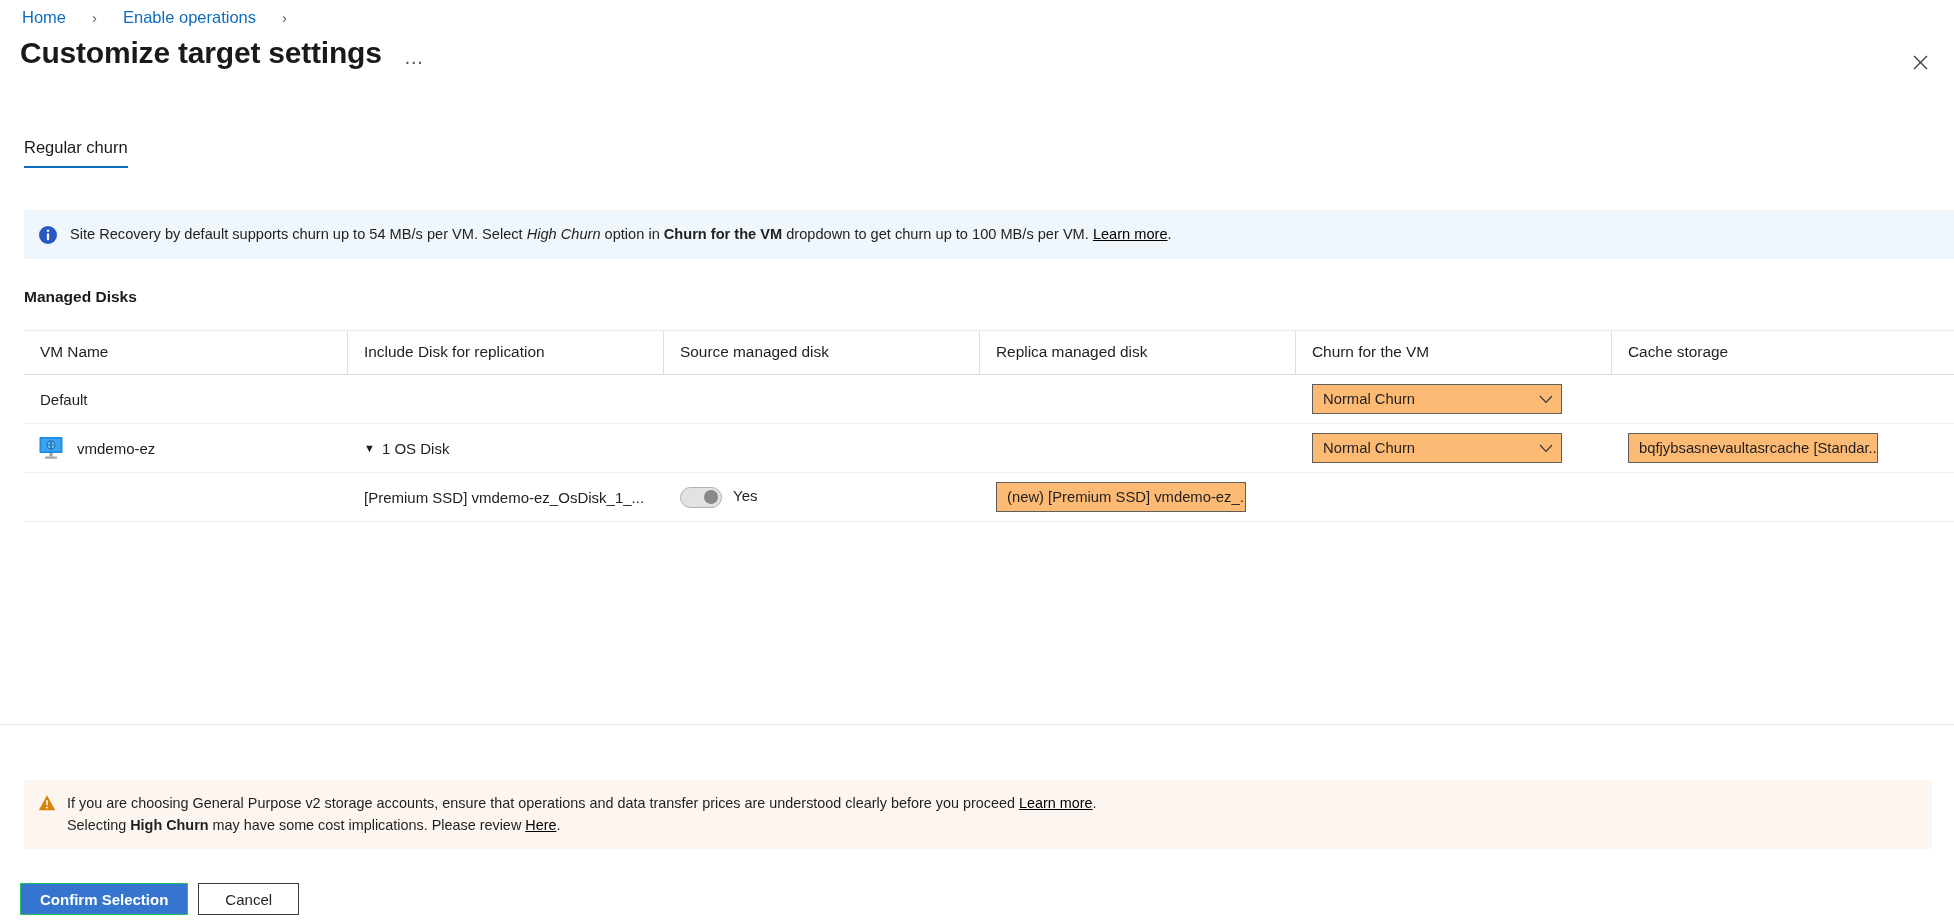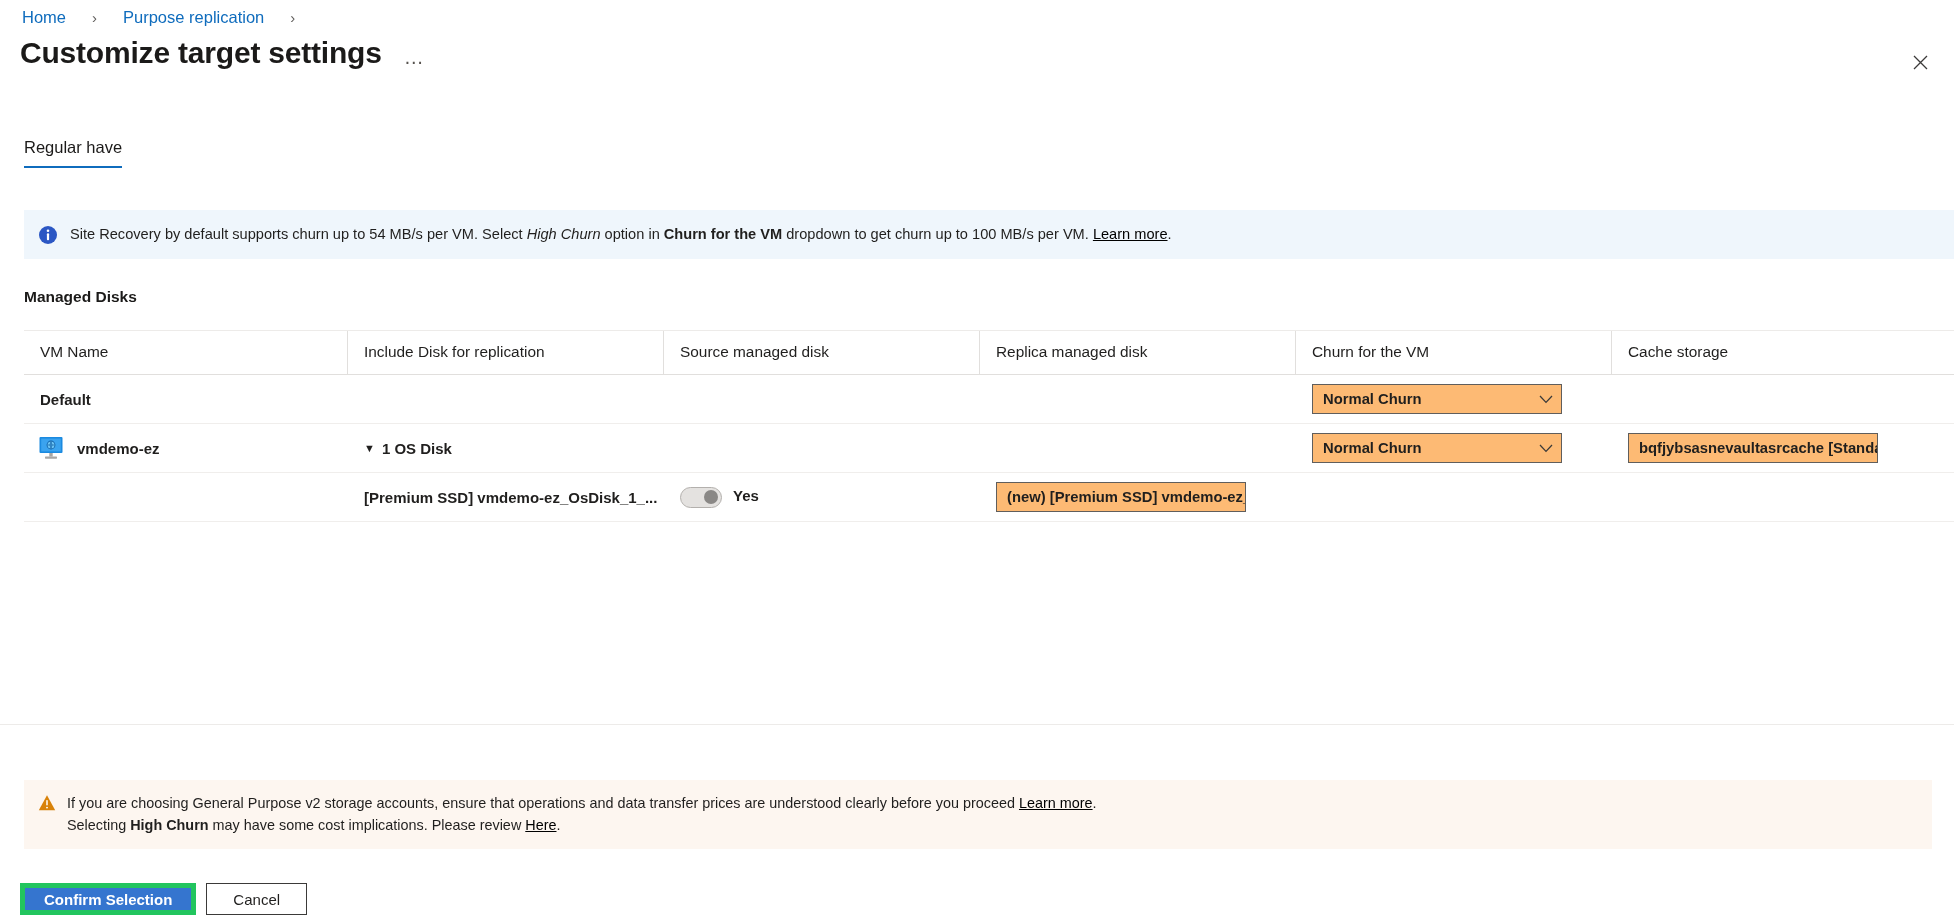--- a/index.html
+++ b/index.html
@@ -89,21 +89,20 @@
     padding: 12px 0 13px 16px;
     border-right: 1px solid #e1dfdd;
   }
   .thead .tcell:last-child { border-right: none; }
   .tbody .trow { border-bottom: 1px solid #f0eeec; }
   .tbody .tcell {
     font-size: 15px; color: #201f1e;
     padding: 9px 0 9px 16px;
     display: flex; align-items: center;
     min-height: 40px;
-    font-weight: bold;
   }
   .c1 { width: 324px; flex: none; }
   .c2 { width: 316px; flex: none; }
   .c3 { width: 316px; flex: none; }
   .c4 { width: 316px; flex: none; }
   .c5 { width: 316px; flex: none; }
   .c6 { width: 342px; flex: none; }
 
   .row-default .tcell { min-height: 36px; }
   .row-vm .tcell { min-height: 44px; }
@@ -157,54 +156,54 @@
   .btn-row {
     position: absolute; left: 20px; top: 883px;
     display: flex; align-items: center; gap: 10px;
   }
   .btn {
     height: 32px; font-size: 15px; cursor: pointer;
     display: inline-flex; align-items: center; justify-content: center;
     font-family: "Liberation Sans", sans-serif;
   }
   .btn-primary {
-    background: #3575cf; color: #ffffff; border: 5px solid #22c55e;
+    background: #3575cf; color: #ffffff; border: 1px solid #22c55e;
     padding: 0 19px; font-weight: 700;
   }
   .btn-secondary {
     background: #ffffff; color: #201f1e; border: 1px solid #3b3a39;
     padding: 0 26px;
   }
 </style>
 </head>
 <body>
 
 <div class="page">
 
   <div class="breadcrumb">
     <span class="crumb-link">Home</span>
     <span class="crumb-sep">›</span>
-    <span class="crumb-link">Purpose replication</span>
+    <span class="crumb-link">Enable operations</span>
     <span class="crumb-sep">›</span>
   </div>
 
   <div class="title-row">
     <span class="page-title">Customize target settings</span>
     <span class="ellipsis-btn">…</span>
   </div>
 
   <div class="close-btn">
     <svg width="15" height="15" viewBox="0 0 15 15">
       <path d="M1 1 L14 14 M14 1 L1 14" stroke="#3b3a39" stroke-width="1.3" fill="none"></path>
     </svg>
   </div>
 
   <div class="tabbar">
     <div class="tab active">
-      <span>Regular have</span>
+      <span>Regular churn</span>
     </div>
   </div>
 
   <div class="info-banner">
     <svg class="info-icon" viewBox="0 0 20 20">
       <circle cx="10" cy="10" r="9" fill="#2b57c4"></circle>
       <circle cx="10" cy="5.8" r="1.3" fill="#ffffff"></circle>
       <rect x="8.9" y="8.2" width="2.2" height="7" rx="1" fill="#ffffff"></rect>
     </svg>
     <div class="info-text">

